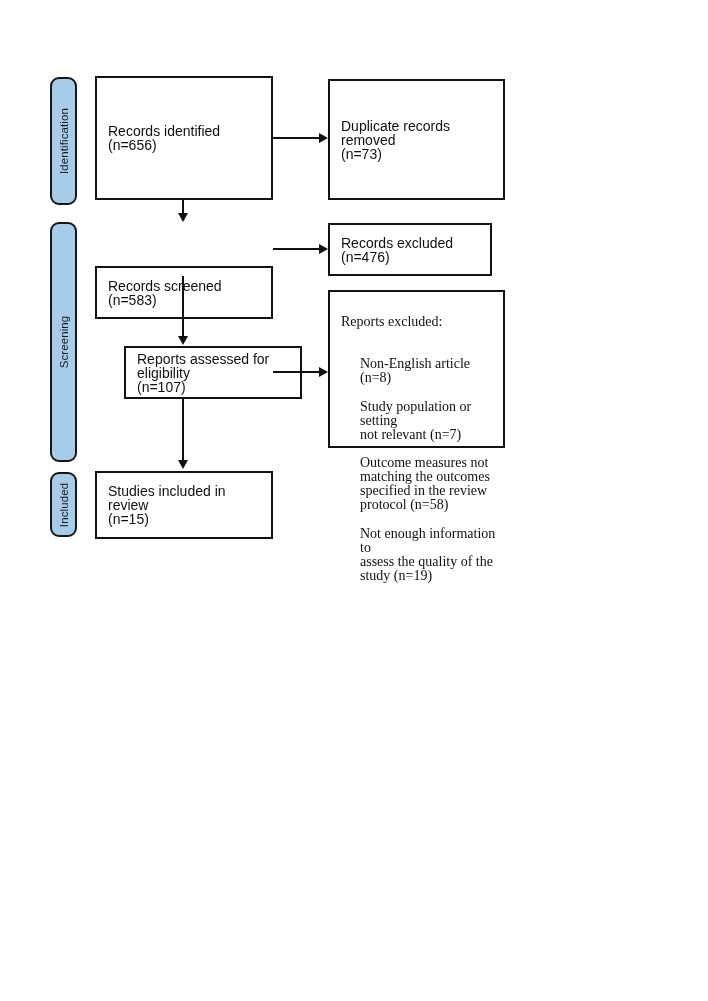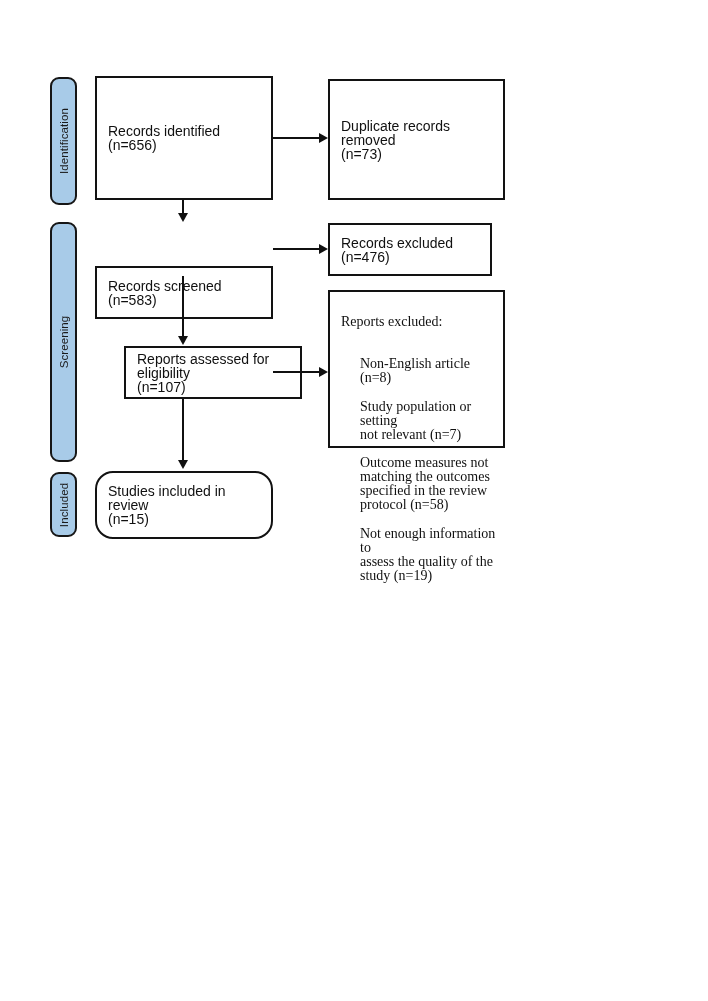--- a/index.html
+++ b/index.html
@@ -175,18 +175,18 @@
       </ul>
     </div>
   </div>
 
   <div class="conn-line" style="left:273px; top:371px; width:46px; height:2px;"></div>
   <div class="arrow-head right" style="left:319px; top:366.5px;"></div>
 
   <div class="conn-line" style="left:182px; top:399px; width:2px; height:62px;"></div>
   <div class="arrow-head down" style="left:177.5px; top:460px;"></div>
 
-  <div class="box" style="left:95px; top:471px; width:178px; height:68px;border-radius:18px;">
+  <div class="box" style="left:95px; top:471px; width:178px; height:68px;">
     <div class="box-text center">Studies included in review
 (n=15)</div>
   </div>
 
 </div>
 
 </body></html>

